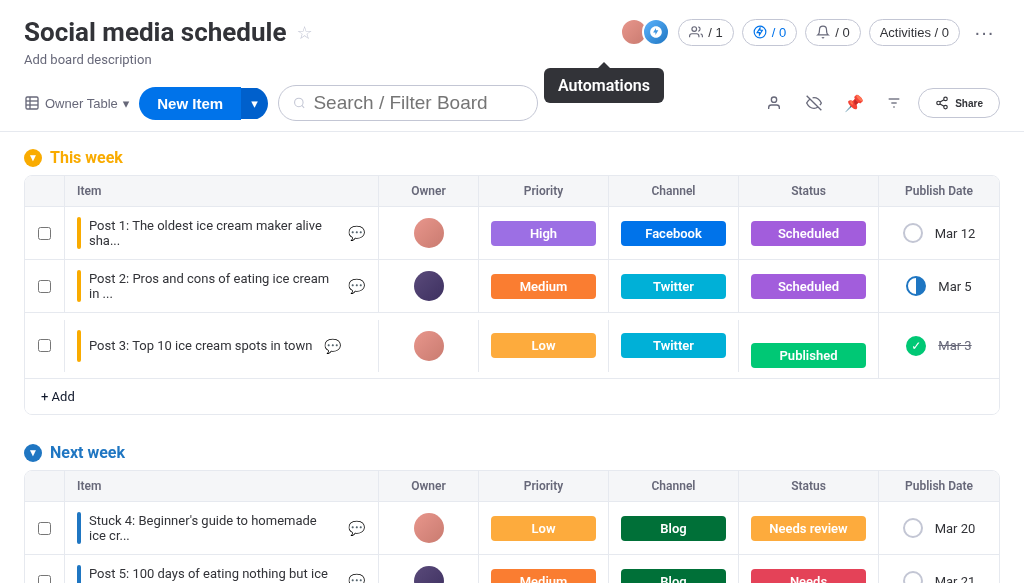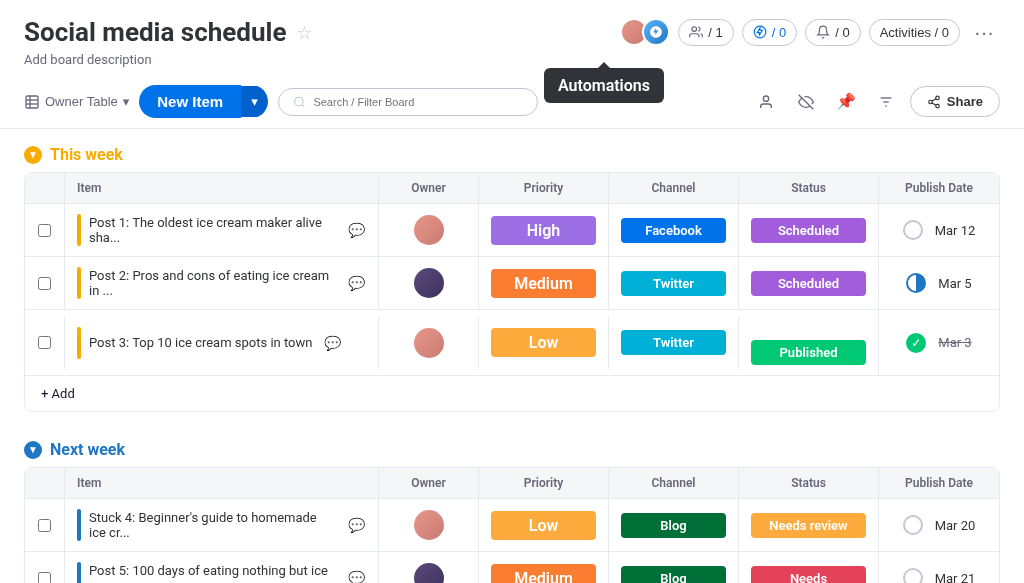--- a/index.html
+++ b/index.html
@@ -112,21 +112,21 @@
       border: 1.5px solid #c3c6d4;
       border-radius: 20px;
       padding: 6px 14px;
       gap: 8px;
       flex: 1;
       max-width: 260px;
     }
     .search-box input {
       border: none;
       outline: none;
-      font-size: 11px;
+      font-size: 19px;
       color: #404040;
       background: transparent;
       width: 100%;
     }
     .toolbar-right {
       display: flex;
       align-items: center;
       gap: 8px;
       margin-left: auto;
     }
@@ -136,21 +136,21 @@
       cursor: pointer;
       display: flex; align-items: center; justify-content: center;
       color: #676879; font-size: 16px; border-radius: 4px;
     }
     .share-btn {
       display: flex; align-items: center; gap: 6px;
       padding: 7px 16px;
       border: 1.5px solid #c3c6d4;
       border-radius: 20px;
       background: #fff;
-      font-size: 13px; font-weight: 600; color: #323338;
+      font-size: 10px; font-weight: 600; color: #323338;
       cursor: pointer;
     }
 
     
     .automations-tooltip {
       position: absolute;
       top: 68px;
       right: 360px;
       background: #323338;
       color: #fff;
@@ -261,21 +261,21 @@
       width: 30px; height: 30px; border-radius: 50%;
       background: linear-gradient(135deg, #e8968c, #c97b70);
     }
     .avatar-img2 {
       width: 30px; height: 30px; border-radius: 50%;
       background: linear-gradient(135deg, #5a4a7a, #3d3060);
     }
     .priority-badge {
       padding: 5px 12px;
       border-radius: 4px;
-      font-size: 16px;
+      font-size: 13px;
       font-weight: 600;
       color: #fff;
       width: 100%;
       text-align: center;
       display: flex; align-items: center; justify-content: center;
     }
     .channel-badge {
       padding: 5px 12px;
       border-radius: 4px;
       font-size: 13px;

